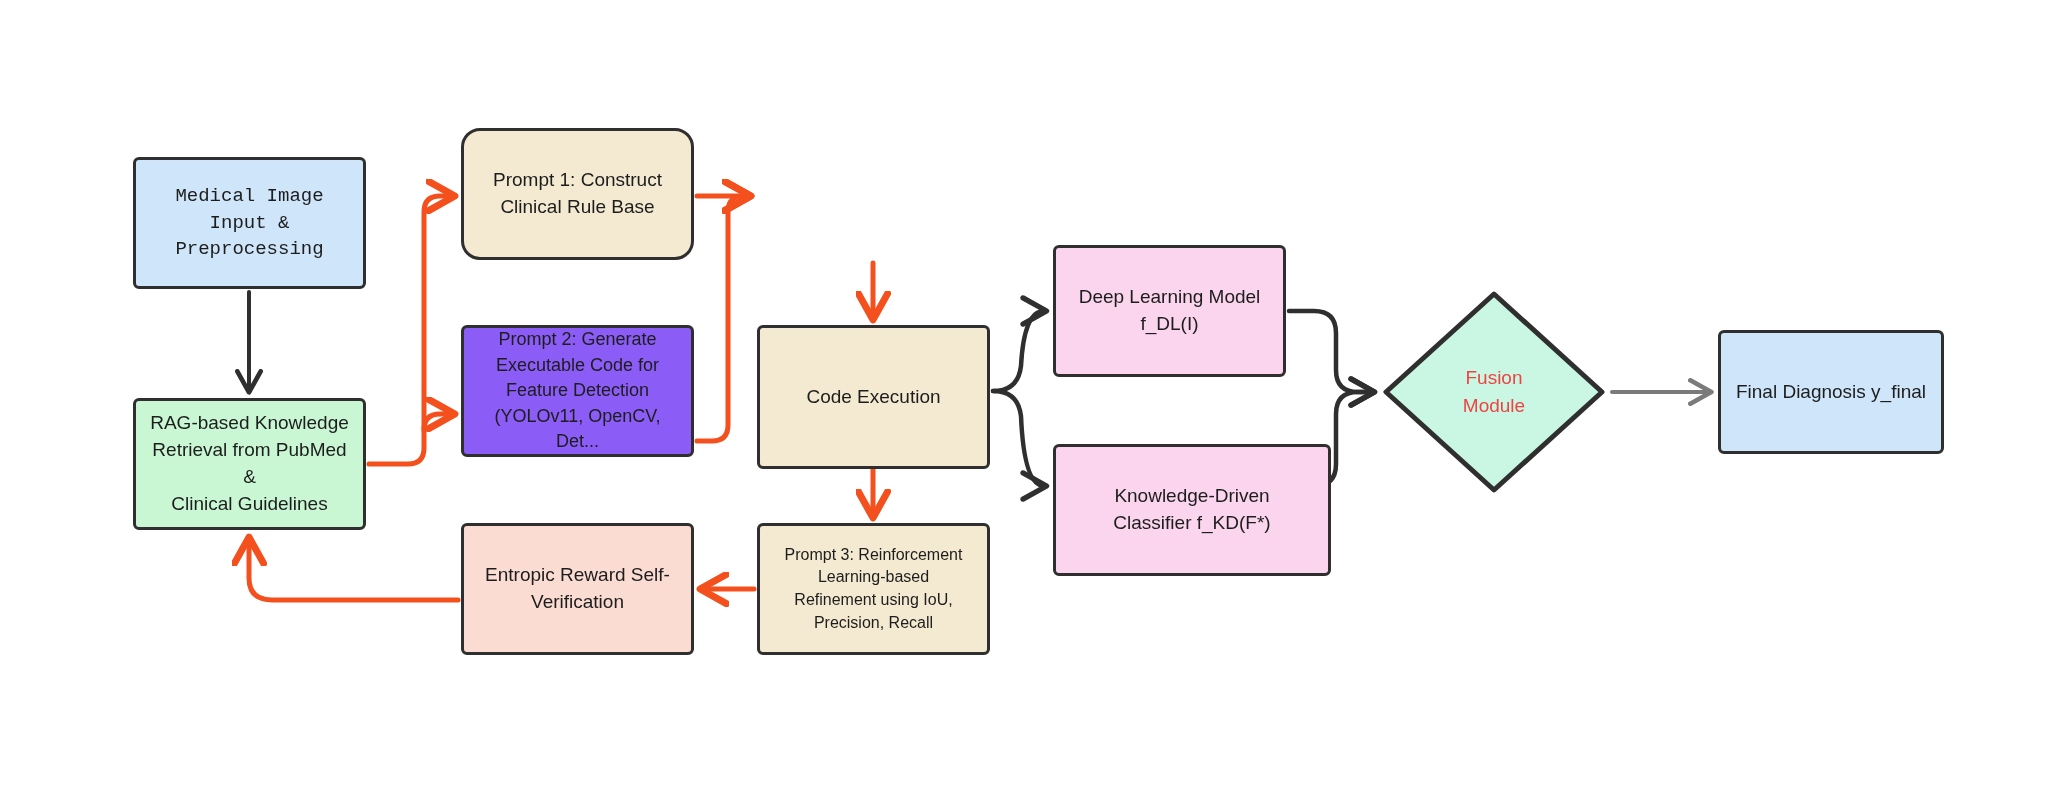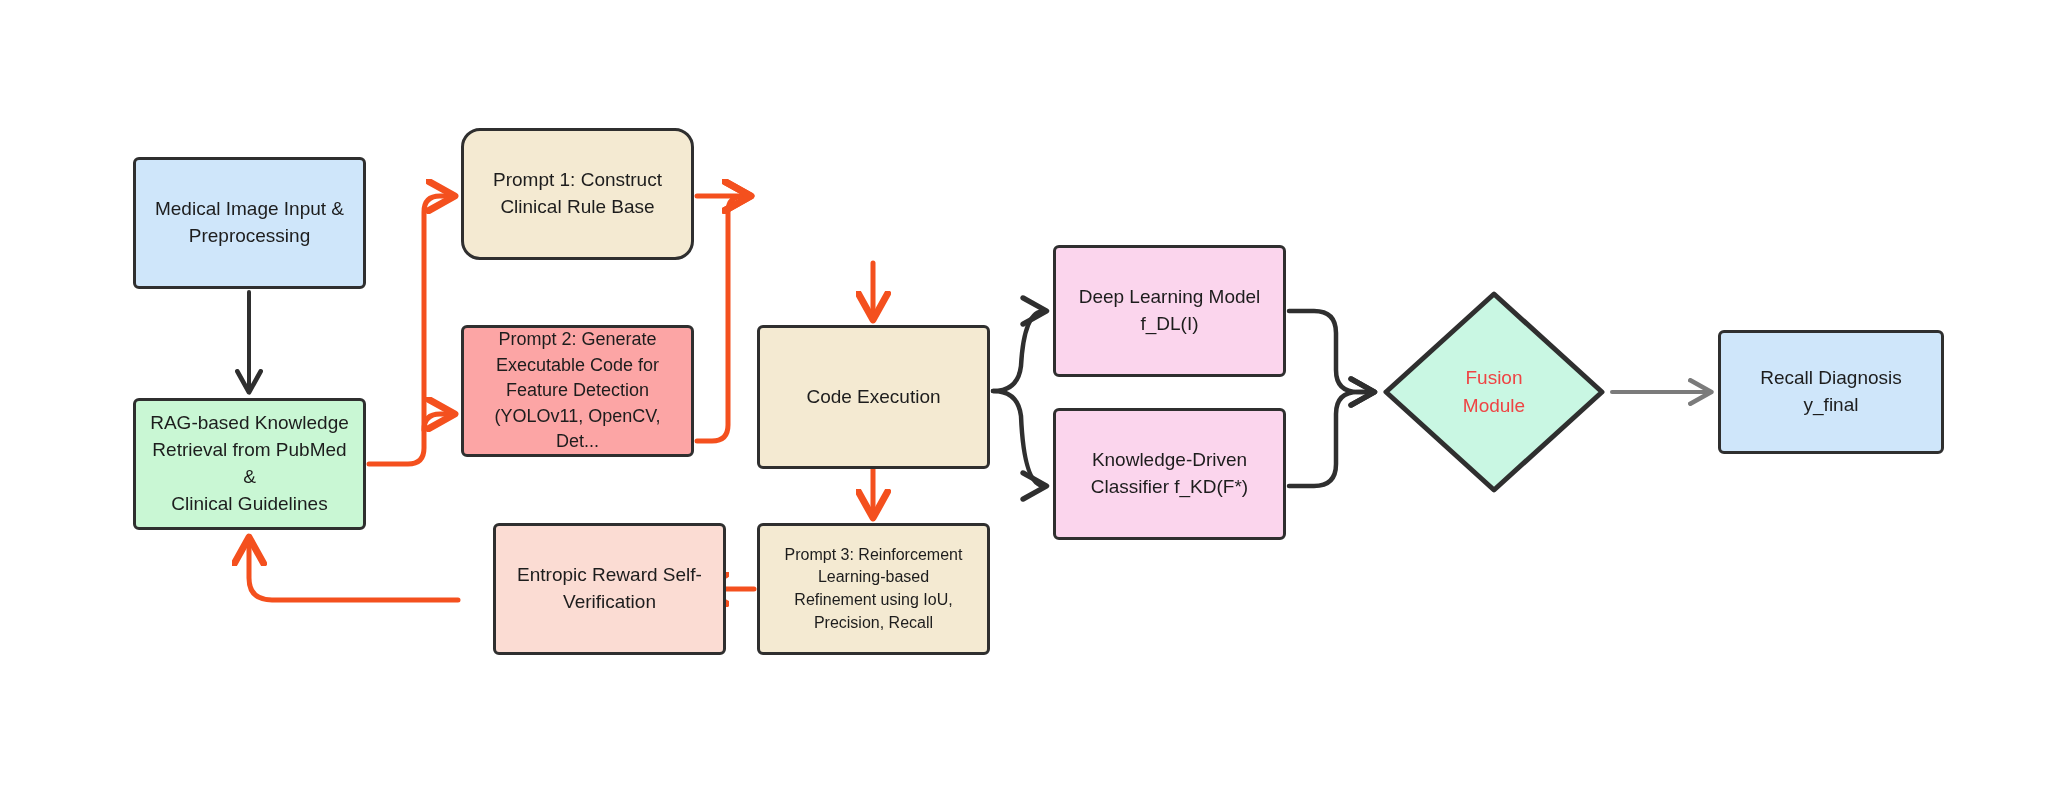--- a/index.html
+++ b/index.html
@@ -109,75 +109,75 @@
 
     <path d="M 993 391 Q 1018 391 1021 416 Q 1024 486 1044 486" fill="none" stroke="#2f2f2f" stroke-width="4.5" stroke-linecap="round" marker-end="url(#arrow-dark)"></path>
 
     <path d="M 1289 311 L 1314 311 Q 1336 311 1336 333 L 1336 370 Q 1336 392 1358 392 L 1372 392" fill="none" stroke="#2f2f2f" stroke-width="4.5" stroke-linecap="round" stroke-linejoin="round" marker-end="url(#arrow-dark)"></path>
 
     <path d="M 1289 486 L 1314 486 Q 1336 486 1336 464 L 1336 414 Q 1336 392 1358 392 L 1372 392" fill="none" stroke="#2f2f2f" stroke-width="4.5" stroke-linecap="round" stroke-linejoin="round" marker-end="url(#arrow-dark)"></path>
 
     <path d="M 1612 392 L 1709 392" fill="none" stroke="#7b7b7b" stroke-width="4" stroke-linecap="round" marker-end="url(#arrow-gray)"></path>
   </svg>
 
-  <div class="node" style="left:133px; top:157px; width:233px; height:132px; background:#cfe6fa;">
+  <div class="node" style="left:133px; top:157px; width:233px; height:132px; background:#cfe6fa;font-family:Liberation Mono, monospace;">
     <span class="lbl">Medical Image Input &amp;
 Preprocessing</span>
   </div>
 
   <div class="node" style="left:133px; top:398px; width:233px; height:132px; background:#c9f7d4;text-align:center;">
     <span class="lbl">RAG-based Knowledge
 Retrieval from PubMed &amp;
 Clinical Guidelines</span>
   </div>
 
   <div class="node" style="left:461px; top:128px; width:233px; height:132px; background:#f4ead2;border-radius:19px;">
     <span class="lbl">Prompt 1: Construct
 Clinical Rule Base</span>
   </div>
 
-  <div class="node" style="left:461px; top:325px; width:233px; height:132px; background:#fca5a5; font-size:18px;">
+  <div class="node" style="left:461px; top:325px; width:233px; height:132px; background:#8b5cf6; font-size:18px;">
     <span class="lbl">Prompt 2: Generate
 Executable Code for
 Feature Detection
 (YOLOv11, OpenCV, Det...</span>
   </div>
 
 
   <div class="node" style="left:757px; top:325px; width:233px; height:144px; background:#f4ead2;text-align:center;">
     <span class="lbl">Code Execution</span>
   </div>
 
   <div class="node" style="left:757px; top:523px; width:233px; height:132px; background:#f4ead2; font-size:16px;">
     <span class="lbl">Prompt 3: Reinforcement
 Learning-based
 Refinement using IoU,
 Precision, Recall</span>
   </div>
 
-  <div class="node" style="left:461px; top:523px; width:233px; height:132px; background:#fbdcd3;margin-left:32px;">
+  <div class="node" style="left:461px; top:523px; width:233px; height:132px; background:#fbdcd3;">
     <span class="lbl">Entropic Reward Self-
 Verification</span>
   </div>
 
   <div class="node" style="left:1053px; top:245px; width:233px; height:132px; background:#fbd5ed;">
     <span class="lbl">Deep Learning Model
 f_DL(I)</span>
   </div>
 
-  <div class="node" style="left:1053px; top:408px; width:233px; height:132px; background:#fbd5ed;">
+  <div class="node" style="left:1053px; top:444px; width:278px; height:132px; background:#fbd5ed;">
     <span class="lbl">Knowledge-Driven
 Classifier f_KD(F*)</span>
   </div>
 
   <div class="diamond-wrap" style="left:1380px; top:288px; width:228px; height:208px;">
     <svg width="228" height="208" viewBox="0 0 228 208" xmlns="http://www.w3.org/2000/svg">
       <polygon points="114,6 222,104 114,202 6,104" fill="#c9f7e3" stroke="#2f2f2f" stroke-width="5" stroke-linejoin="round"></polygon>
     </svg>
     <div class="dtext">Fusion
 Module</div>
   </div>
 
   <div class="node" style="left:1718px; top:330px; width:226px; height:124px; background:#cfe6fa;">
-    <span class="lbl">Recall Diagnosis y_final</span>
+    <span class="lbl">Final Diagnosis y_final</span>
   </div>
 
 </div>
 
 </body></html>

